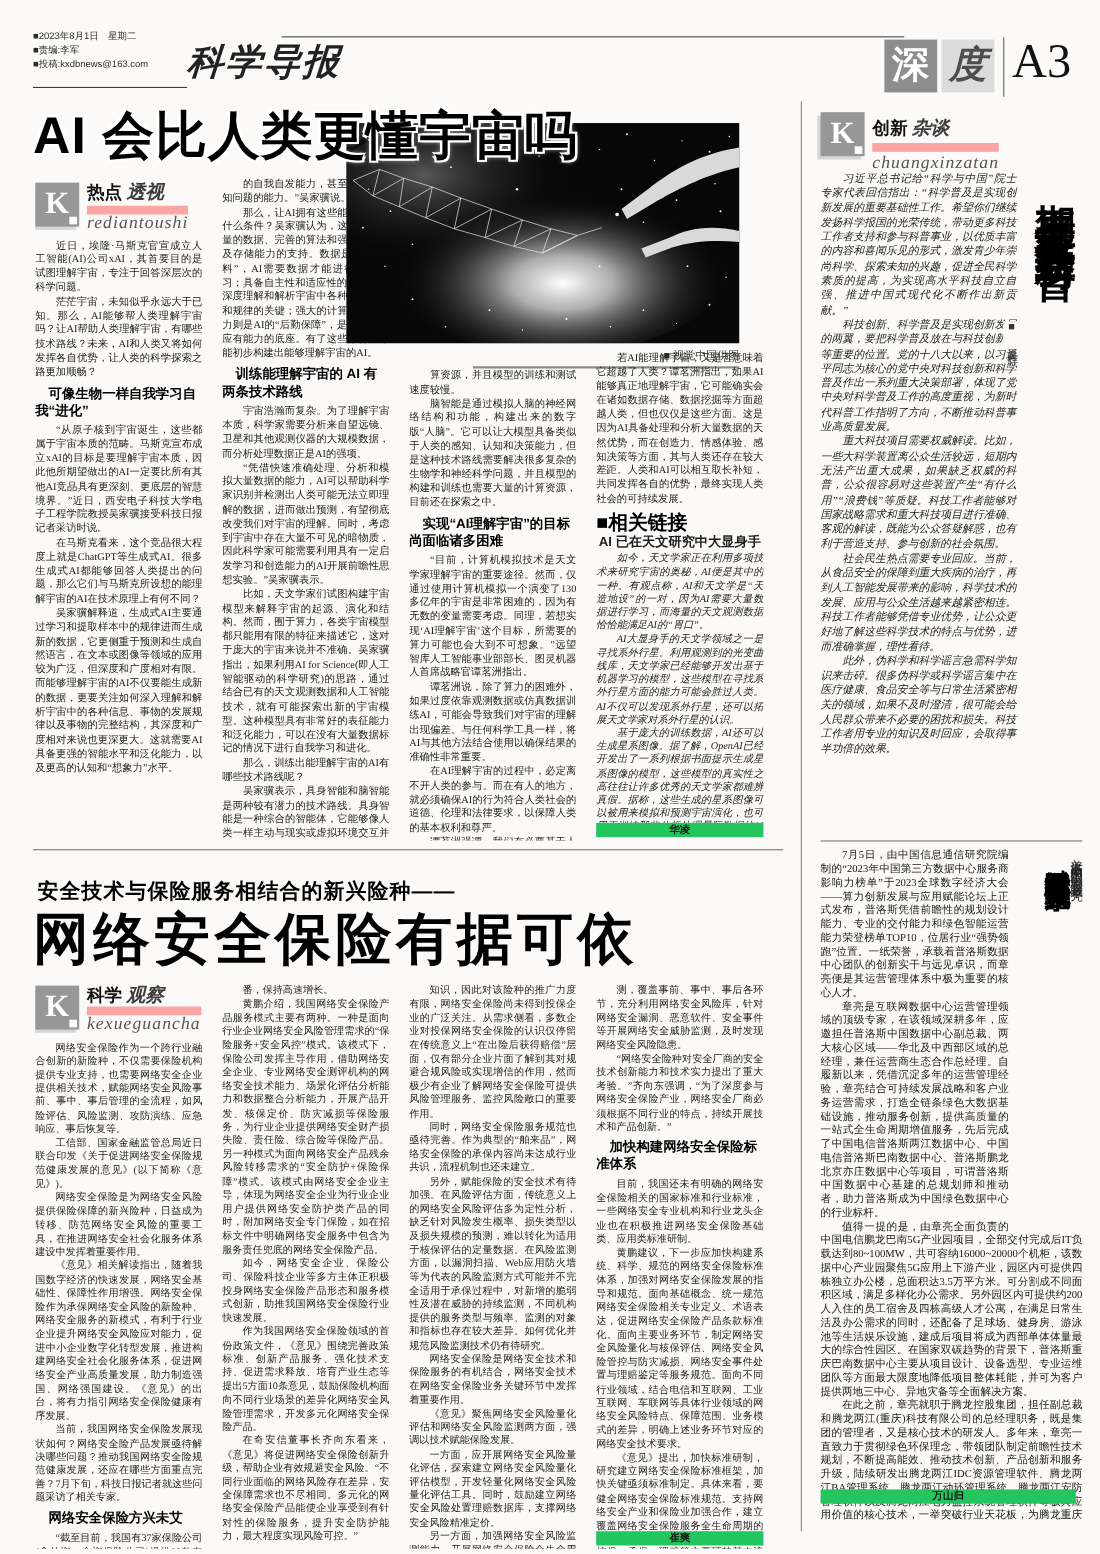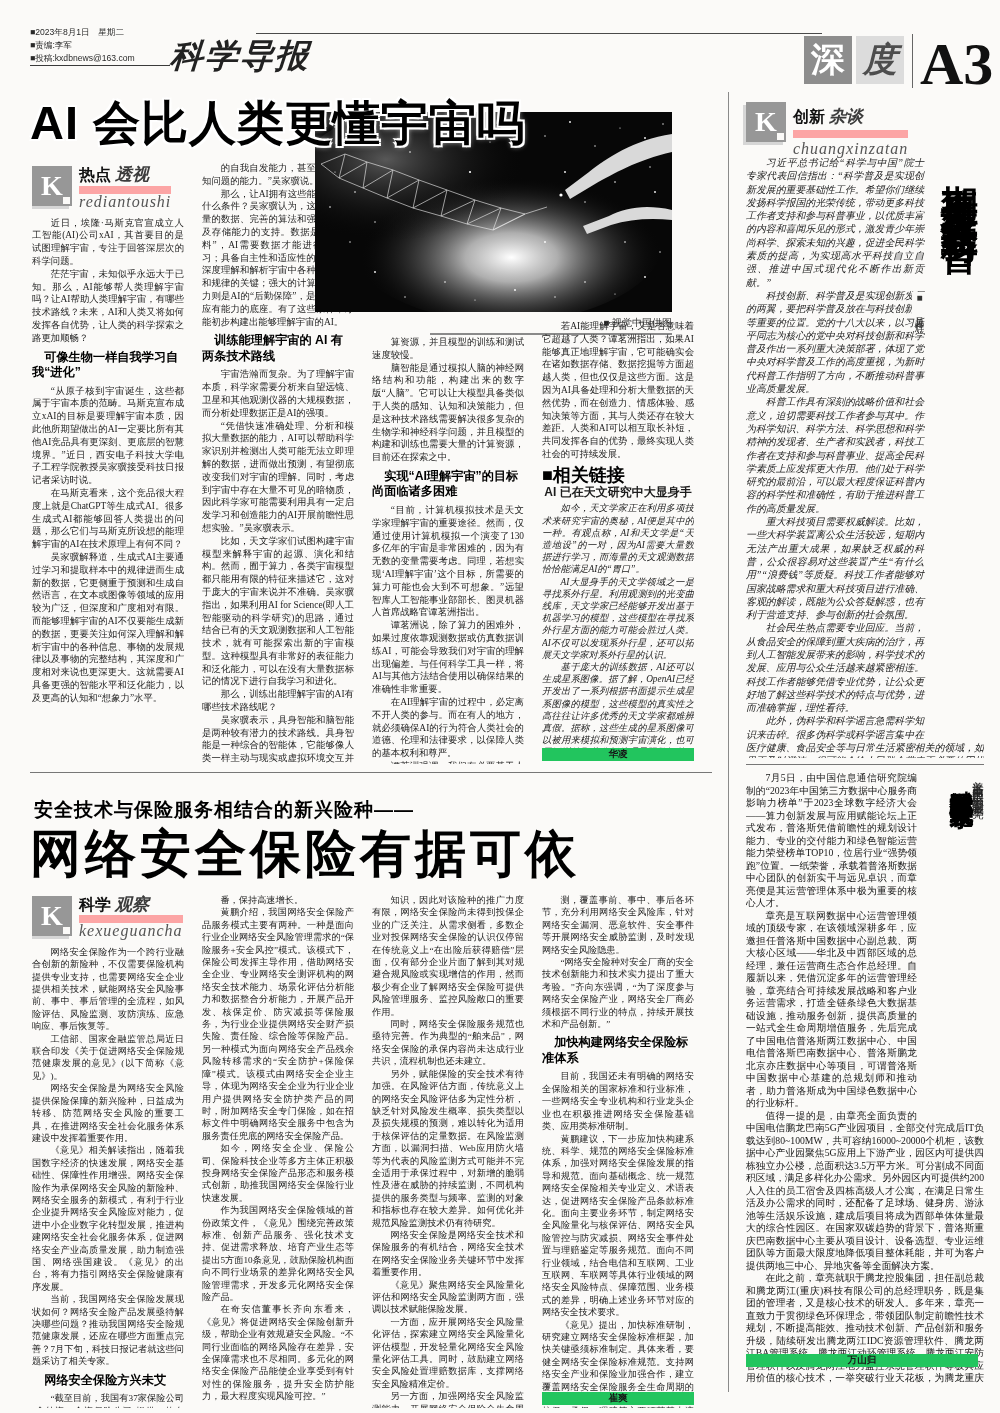--- a/index.html
+++ b/index.html
@@ -1,30 +1,30 @@
 <!DOCTYPE html>
 <html><head>
 <meta charset="utf-8">
 <style>
   html,body{margin:0;padding:0;background:#9a9a9a;}
   .page{position:relative;width:1000px;height:1413px;margin:0 auto;background:#fbfaf8;color:#161616;
         font-family:"Liberation Serif",serif;overflow:hidden;}
   .abs{position:absolute;}
   
   .hdr-info{left:30px;top:26px;width:140px;font-size:8.6px;line-height:13px;color:#2a2a2a;
-            border-bottom:1.5px solid #3a3a3a;padding-bottom:0;font-family:"Liberation Sans",sans-serif;}
+            border-bottom:1.5px solid #3a3a3a;padding-bottom:14px;font-family:"Liberation Sans",sans-serif;}
   .hdr-rule{left:256px;top:33px;width:566px;height:1px;background:#4a4a4a;}
   .masthead{left:170px;top:34px;font-size:33px;font-weight:bold;font-style:italic;color:#222;
             font-family:"Liberation Serif",serif;letter-spacing:2px;transform:skewX(-4deg);}
   .secbox{top:36px;width:48px;height:48px;text-align:center;line-height:48px;font-size:34px;
           font-weight:bold;font-family:"Liberation Serif",serif;}
   .secbox.dark{left:804px;background:#8d8d8d;color:#fff;}
   .secbox.lite{left:856px;background:#dcdcdc;color:#4e4e4e;font-style:italic;}
   .sec-vline{left:912px;top:34px;width:1px;height:54px;background:#666;}
-  .pageno{left:920px;top:30px;font-size:60px;font-weight:bold;font-family:"Liberation Serif",serif;color:#111;}
+  .pageno{left:920px;top:30px;font-size:44px;font-weight:normal;font-family:"Liberation Serif",serif;color:#111;}
   
   .p{margin:0;text-indent:2em;text-align:justify;}
   .col{position:absolute;overflow:hidden;color:#1c1c1c;}
   .bodytxt{font-size:9.4px;line-height:12.8px;}
   .sub{font-family:"Liberation Sans",sans-serif;font-weight:bold;font-size:12.2px;line-height:15.5px;
        margin:5px 0 4px;text-indent:1em;color:#000;}
   .kai{font-style:italic;}
   .kbadge{display:flex;align-items:flex-start;margin:2px 0 8px;}
   .kbox{width:40px;height:40px;background:#979797;color:#fff;text-align:center;line-height:40px;
         font-size:28px;font-weight:bold;font-family:"Liberation Serif",serif;position:relative;flex:0 0 40px;
@@ -293,21 +293,20 @@
         <div class="kpin">chuangxinzatan</div>
       </div>
     </div>
   </div>
 
   <div class="abs innov-wrap">
     <div class="innov-title">期待更多科技工作者参与科普</div>
     <div class="innov-body kai">
         <p class="p">习近平总书记给“科学与中国”院士专家代表回信指出：“科学普及是实现创新发展的重要基础性工作。希望你们继续发扬科学报国的光荣传统，带动更多科技工作者支持和参与科普事业，以优质丰富的内容和喜闻乐见的形式，激发青少年崇尚科学、探索未知的兴趣，促进全民科学素质的提高，为实现高水平科技自立自强、推进中国式现代化不断作出新贡献。”</p>
         <p class="p">科技创新、科学普及是实现创新发展的两翼，要把科学普及放在与科技创新同等重要的位置。党的十八大以来，以习近平同志为核心的党中央对科技创新和科学普及作出一系列重大决策部署，体现了党中央对科学普及工作的高度重视，为新时代科普工作指明了方向，不断推动科普事业高质量发展。</p>
-        <p class="p">科普工作具有深刻的战略价值和社会意义，迫切需要科技工作者参与其中。作为科学知识、科学方法、科学思想和科学精神的发现者、生产者和实践者，科技工作者在支持和参与科普事业、提高全民科学素质上应发挥更大作用。他们处于科学研究的最前沿，可以最大程度保证科普内容的科学性和准确性，有助于推进科普工作的高质量发展。</p>
         <p class="p">重大科技项目需要权威解读。比如，一些大科学装置离公众生活较远，短期内无法产出重大成果，如果缺乏权威的科普，公众很容易对这些装置产生“有什么用”“浪费钱”等质疑。科技工作者能够对国家战略需求和重大科技项目进行准确、客观的解读，既能为公众答疑解惑，也有利于营造支持、参与创新的社会氛围。</p>
         <p class="p">社会民生热点需要专业回应。当前，从食品安全的保障到重大疾病的治疗，再到人工智能发展带来的影响，科学技术的发展、应用与公众生活越来越紧密相连。科技工作者能够凭借专业优势，让公众更好地了解这些科学技术的特点与优势，进而准确掌握，理性看待。</p>
         <p class="p">此外，伪科学和科学谣言急需科学知识来击碎。很多伪科学或科学谣言集中在医疗健康、食品安全等与日常生活紧密相关的领域，如果不及时澄清，很可能会给人民群众带来不必要的困扰和损失。科技工作者用专业的知识及时回应，会取得事半功倍的效果。</p>
       </div>
   </div>
   <div class="abs innov-byl">■ 吴月辉</div>
 
   <div class="abs rail-rule"></div>
 
   <div class="abs glp-wrap">

